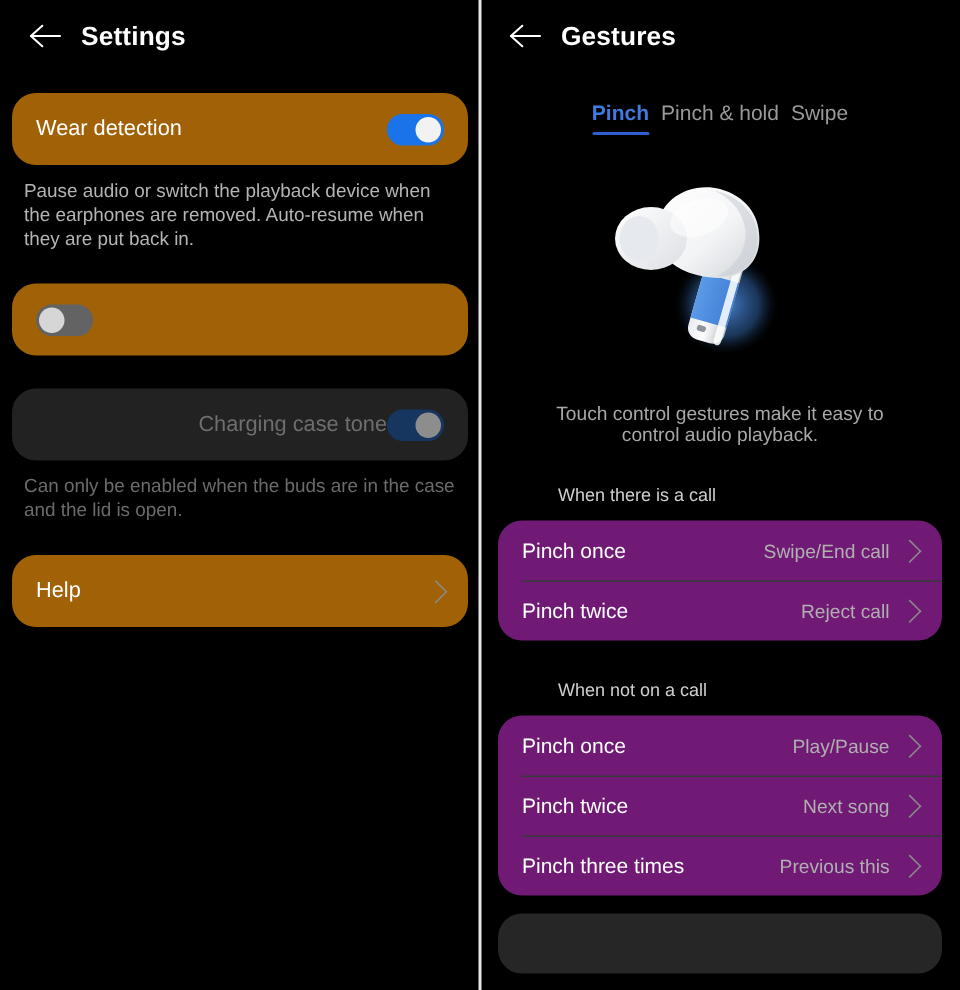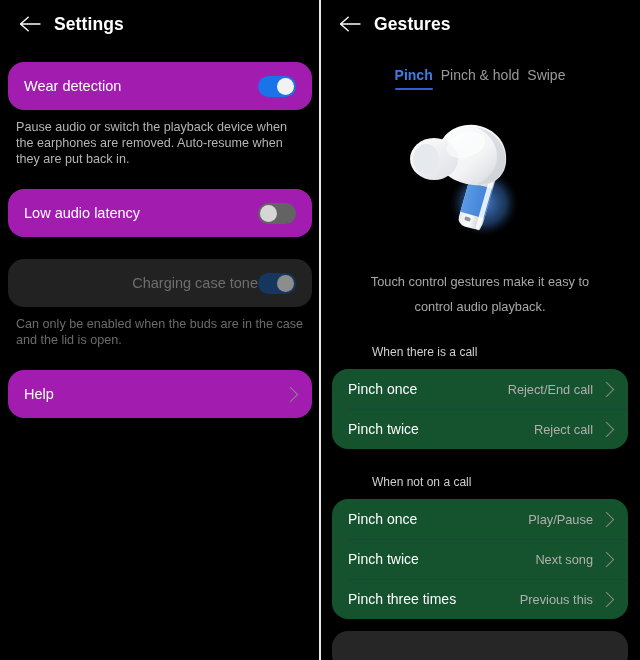--- a/index.html
+++ b/index.html
@@ -47,21 +47,21 @@
     font-size:17.5px;
     font-weight:bold;
     color:#fff;
     margin-left:4px;
     letter-spacing:.1px;
   }
 
   
   .card{
     margin:0 8px;
-    background:#a21caf;
+    background:#a16207;
     border-radius:16px;
     overflow:hidden;
   }
   .card.dim{background:#222;text-align:right;}
   .row{
     display:flex;
     align-items:center;
     height:48px;
     padding:0 16px;
     box-sizing:border-box;
@@ -149,37 +149,37 @@
     position:relative;
     height:175px;
     display:flex;
     align-items:center;
     justify-content:center;
   }
 
   .hero-desc{
     padding:4px 34px 0 34px;
     font-size:12.8px;
-    line-height:25px;
+    line-height:14px;
     color:#a8a8a8;
     text-align:center;
   }
 
   .sec-label{
     padding:0 24px;
     margin-top:26px;
     margin-bottom:10px;
     font-size:12px;
     color:#cfcfcf;
     margin-left:28px;
   }
 
   .rcard{
     margin:0 12px;
-    background:#14532d;
+    background:#701a75;
     border-radius:16px;
     overflow:hidden;
   }
   .grow{
     display:flex;
     align-items:center;
     height:40px;
     padding:0 16px;
     box-sizing:border-box;
     position:relative;
@@ -238,21 +238,20 @@
           <div class="knob"></div>
         </div>
       </div>
     </div>
     <div class="desc">Pause audio or switch the playback device when the earphones are removed. Auto-resume when they are put back in.</div>
 
     <div class="spacer-22"></div>
 
     <div class="card">
       <div class="row">
-        <div class="row-label">Low audio latency</div>
         <div class="toggle off">
           <div class="knob"></div>
         </div>
       </div>
     </div>
 
     <div class="spacer-22"></div>
 
     <div class="card dim">
       <div class="row">
@@ -349,21 +348,21 @@
         <ellipse cx="86" cy="52" rx="20" ry="12" fill="#ffffff" opacity="0.55" transform="rotate(-18 86 52)"></ellipse>
       </svg>
     </div>
 
     <div class="hero-desc">Touch control gestures make it easy to control audio playback.</div>
 
     <div class="sec-label">When there is a call</div>
     <div class="rcard">
       <div class="grow">
         <div class="grow-label">Pinch once</div>
-        <div class="grow-value">Reject/End call</div>
+        <div class="grow-value">Swipe/End call</div>
         <div class="chev"></div>
       </div>
       <div class="grow">
         <div class="grow-label">Pinch twice</div>
         <div class="grow-value">Reject call</div>
         <div class="chev"></div>
       </div>
     </div>
 
     <div class="sec-label">When not on a call</div>

